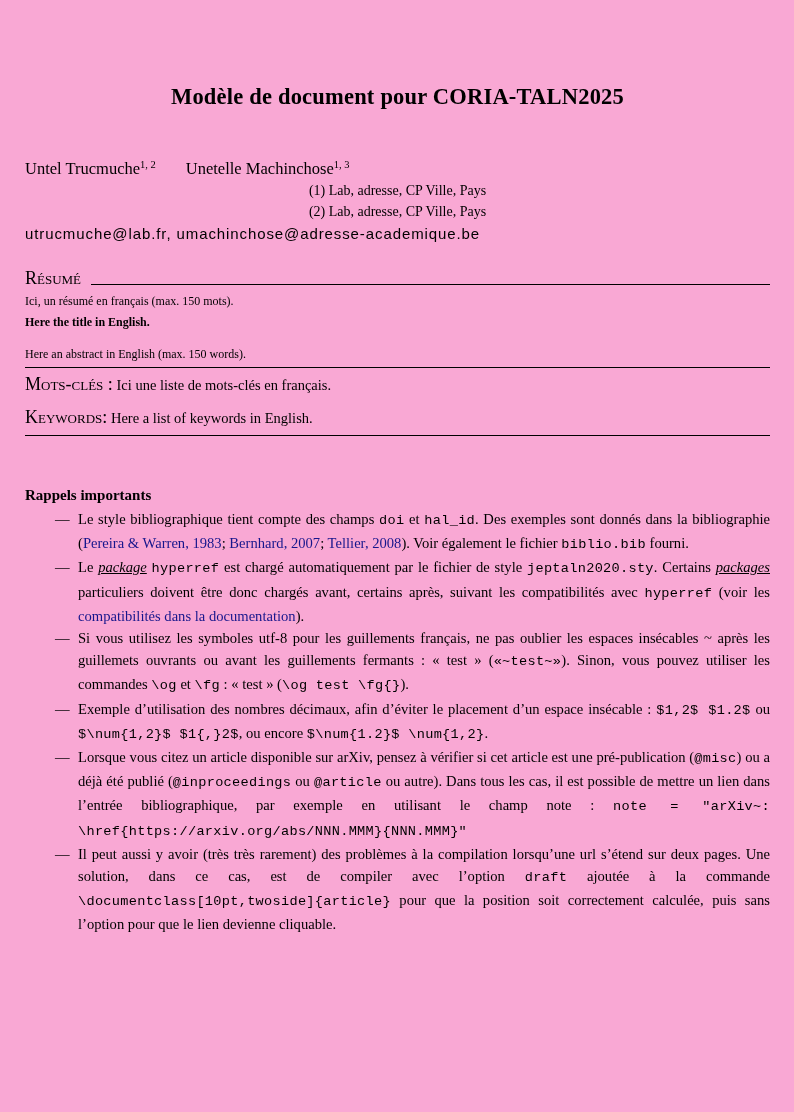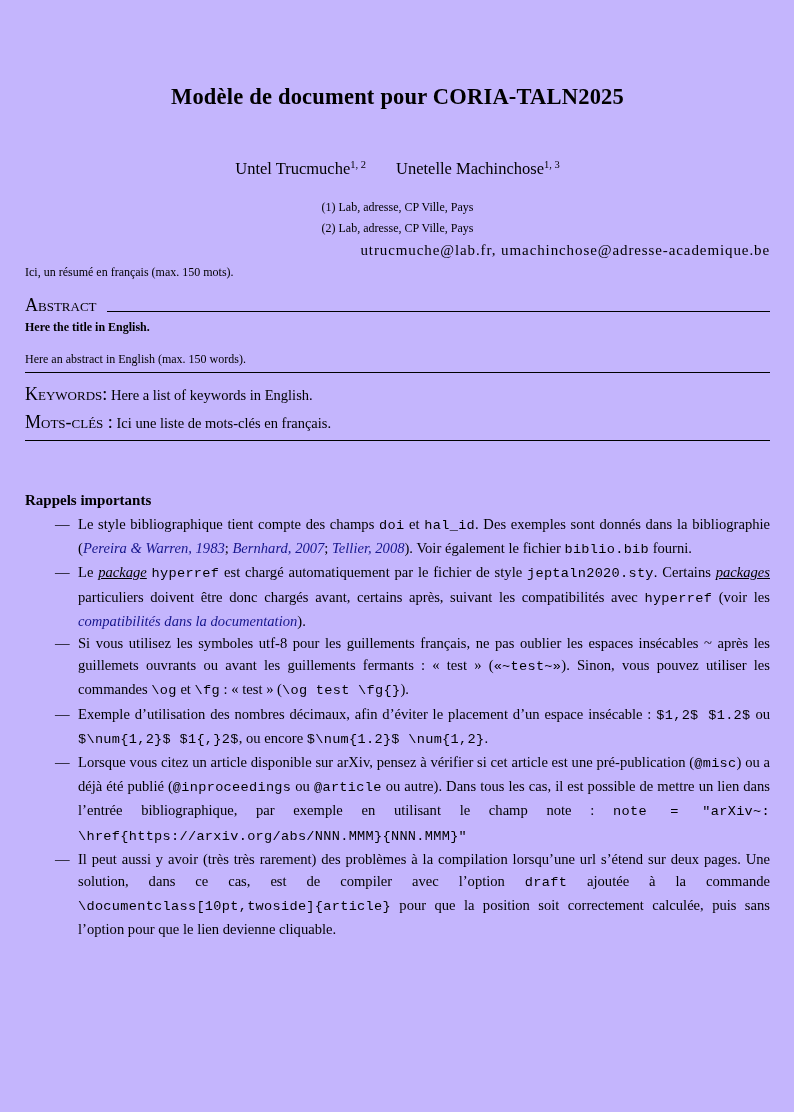--- a/index.html
+++ b/index.html
@@ -2,36 +2,36 @@
 <html lang="fr"><head>
 <meta charset="utf-8">
 <style>
   * { margin:0; padding:0; box-sizing:border-box; }
   html, body { background:#ffffff; }
   body {
     width:794px; height:1112px;
     font-family:"Liberation Serif", serif;
     color:#000; overflow:hidden;
   }
-  .page { width:794px; height:1112px; padding:84px 24px 0 25px; background:#c4b5fd; }
+  .page { width:794px; height:1112px; padding:84px 24px 0 25px; background:#f9a8d4; }
 
   .paper-title {
     text-align:center; font-size:22.5px; font-weight:bold;
     line-height:26px; letter-spacing:0.2px;
   }
 
-  .authors-line { text-align:center; margin-top:48px; font-size:16.5px; line-height:21px; }
+  .authors-line { margin-top:48px; font-size:16.5px; line-height:21px; }
   .author { display:inline-block; }
   .author + .author { margin-left:30px; }
   .author sup { font-size:10.5px; vertical-align:super; line-height:0; }
 
-  .affiliations { text-align:center; margin-top:18px; font-size:12px; line-height:20.5px; }
+  .affiliations { text-align:center; margin-top:2px; font-size:14px; line-height:20.5px; }
   .emails {
-    text-align:right; margin-top:2px;
-    font-family:Liberation Serif, serif;
+    text-align:left; margin-top:2px;
+    font-family:Liberation Sans, sans-serif;
     font-size:15px; letter-spacing:0.9px; line-height:20px;
   }
 
   .sect-row { display:flex; align-items:flex-end; }
   .sect-row.resume { margin-top:24px; }
   .sect-row.abstract { margin-top:13px; }
   .sect-label { font-variant:small-caps; font-size:18px; line-height:21px; white-space:nowrap; }
   .sect-rule { flex:1 1 auto; border-bottom:1.6px solid #000; margin-left:10px; margin-bottom:4px; }
 
   .resume-text { margin-top:2px; font-size:12px; line-height:20px; }
@@ -53,54 +53,54 @@
     font-size:14.6px; line-height:22.2px;
     text-align:justify; hyphens:auto; -webkit-hyphens:auto;
   }
   .reminder-item .dash { position:absolute; left:30px; }
 
   .code {
     font-family:"Liberation Mono", monospace;
     font-size:13.6px; letter-spacing:0.3px; hyphens:none;
   }
   .it { font-style:italic;text-decoration:underline; }
-  a.cite-link { text-decoration:none; cursor:pointer;font-style:italic; }
+  a.cite-link { text-decoration:none; cursor:pointer; }
 </style>
 </head>
 <body>
 
 <div class="page">
 
   <h1 class="paper-title">Modèle de document pour CORIA-TALN2025</h1>
 
   <div class="authors-line">
     <span class="author"><span>Untel Trucmuche</span><sup>1, 2</sup></span><span class="author"><span>Unetelle Machinchose</span><sup>1, 3</sup></span>
   </div>
 
   <div class="affiliations">
     <div>(1) Lab, adresse, CP Ville, Pays</div>
     <div>(2) Lab, adresse, CP Ville, Pays</div>
   </div>
 
   <div class="emails">utrucmuche@lab.fr, umachinchose@adresse-academique.be</div>
 
+  <div class="sect-row resume">
+    <span class="sect-label">Résumé</span>
+    <span class="sect-rule"></span>
+  </div>
   <p class="resume-text">Ici, un résumé en français (max. 150 mots).</p>
 
-  <div class="sect-row abstract">
-    <span class="sect-label">Abstract</span>
-    <span class="sect-rule"></span>
-  </div>
   <p class="english-title">Here the title in English.</p>
   <p class="abstract-text">Here an abstract in English (max. 150 words).</p>
 
+  <p class="kw-line motscles"><span class="kw-label">Mots-clés :</span>
+    <span>Ici une liste de mots-clés en français.</span></p>
+
   <p class="kw-line keywords"><span class="kw-label">Keywords:</span>
     <span>Here a list of keywords in English.</span></p>
-
-  <p class="kw-line motscles"><span class="kw-label">Mots-clés :</span>
-    <span>Ici une liste de mots-clés en français.</span></p>
 
   <div class="closing-rule"></div>
 
   <h2 class="reminders-heading">Rappels importants</h2>
 
   <ul class="reminders-list">
       <li class="reminder-item"><span class="dash">—</span><span class="text">Le style bibliographique tient compte des champs </span><span class="code">doi</span><span class="text"> et </span><span class="code">hal_id</span><span class="text">. Des exemples sont donnés dans la bibliographie (</span><a href="#" class="cite-link" style="color: rgb(22, 22, 140);">Pereira &amp; Warren, 1983</a><span class="text">; </span><a href="#" class="cite-link" style="color: rgb(22, 22, 140);">Bernhard, 2007</a><span class="text">; </span><a href="#" class="cite-link" style="color: rgb(22, 22, 140);">Tellier, 2008</a><span class="text">). Voir également le fichier </span><span class="code">biblio.bib</span><span class="text"> fourni.</span></li>
       <li class="reminder-item"><span class="dash">—</span><span class="text">Le </span><span class="it">package</span><span class="text"> </span><span class="code">hyperref</span><span class="text"> est chargé automatiquement par le fichier de style </span><span class="code">jeptaln2020.sty</span><span class="text">. Certains </span><span class="it">packages</span><span class="text"> particuliers doivent être donc chargés avant, certains après, suivant les compatibilités avec </span><span class="code">hyperref</span><span class="text"> (voir les </span><a href="#" class="cite-link" style="color: rgb(22, 22, 140);">compatibilités dans la documentation</a><span class="text">).</span></li>
       <li class="reminder-item"><span class="dash">—</span><span class="text">Si vous utilisez les symboles utf-8 pour les guillements français, ne pas oublier les espaces insécables ~ après les guillemets ouvrants ou avant les guillements fermants : « test » (</span><span class="code">«~test~»</span><span class="text">). Sinon, vous pouvez utiliser les commandes </span><span class="code">\og</span><span class="text"> et </span><span class="code">\fg</span><span class="text"> : « test » (</span><span class="code">\og test \fg{}</span><span class="text">).</span></li>
       <li class="reminder-item"><span class="dash">—</span><span class="text">Exemple d’utilisation des nombres décimaux, afin d’éviter le placement d’un espace insécable : </span><span class="code">$1,2$ $1.2$</span><span class="text"> ou </span><span class="code">$\num{1,2}$ $1{,}2$</span><span class="text">, ou encore </span><span class="code">$\num{1.2}$ \num{1,2}</span><span class="text">.</span></li>

